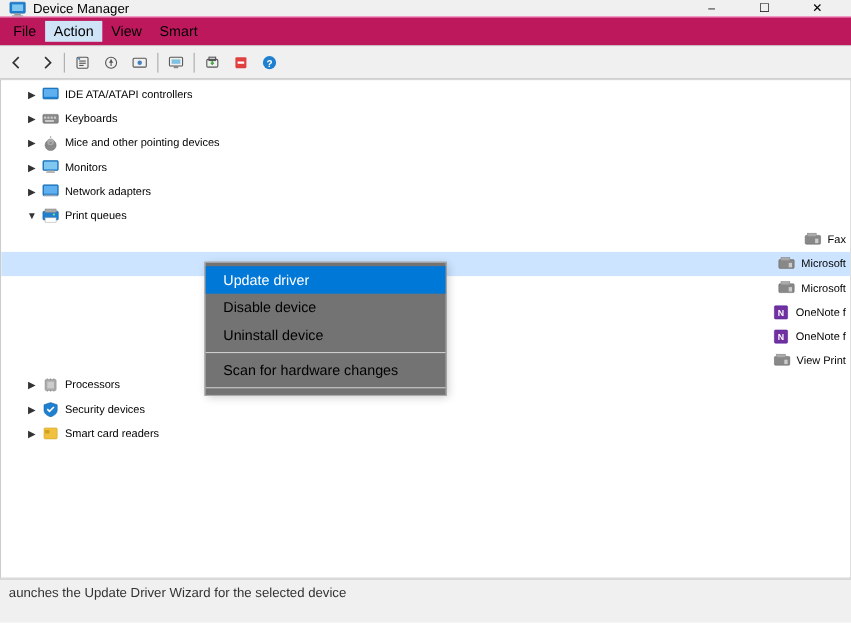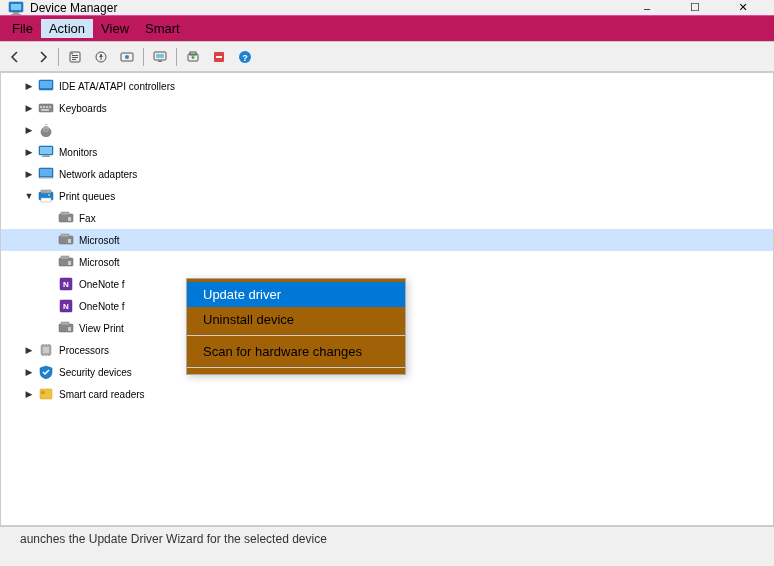--- a/index.html
+++ b/index.html
@@ -140,34 +140,33 @@
       align-items: center;
       justify-content: center;
       margin-right: 4px;
       flex-shrink: 0;
       font-size: 13px;
     }
     .tree-label {
       font-size: 10px;
     }
     .indent-1 { padding-left: 20px; }
-    .indent-2 { padding-left: 40px; }
+    .indent-2 { padding-left: 30px; justify-content: flex-end; }
 
     
     .context-menu {
       position: absolute;
       left: 185px;
       top: 165px;
-      background: #a16207;
+      background: #737373;
       border: 1px solid #aaa;
       box-shadow: 2px 2px 8px rgba(0,0,0,0.2);
       min-width: 220px;
       z-index: 100;
       padding: 3px 0;
-      margin-top: 40px;
     }
     .context-menu-item {
       padding: 5px 16px;
       cursor: pointer;
       font-size: 13px;
       display: flex;
       align-items: center;
     }
     .context-menu-item.highlighted {
       background: #0078d7;
@@ -179,21 +178,21 @@
       margin: 3px 0;
     }
     .context-menu-item.bold {
       font-weight: bold;
     }
 
     
     .status-bar {
       background: #f0f0f0;
       border-top: 1px solid #ccc;
-      padding: 2px 20px;
+      padding: 2px 8px;
       font-size: 12px;
       height: 24px;
       display: flex;
       align-items: center;
       color: #333;
     }
     .tree-view::-webkit-scrollbar { width: 16px; }
     .tree-view::-webkit-scrollbar-track { background: #f0f0f0; }
     .tree-view::-webkit-scrollbar-thumb { background: #c0c0c0; border: 1px solid #aaa; }
   </style>
@@ -320,20 +319,21 @@
     <div class="tree-item indent-1">
       <div class="tree-arrow">▶</div>
       <div class="tree-icon">
         <svg width="16" height="14" viewBox="0 0 16 14">
           <ellipse cx="8" cy="9" rx="5" ry="5" fill="#888" stroke="#666" stroke-width="0.5"></ellipse>
           <ellipse cx="8" cy="6" rx="3" ry="3" fill="#aaa"></ellipse>
           <line x1="8" y1="2" x2="8" y2="1" stroke="#666" stroke-width="1"></line>
           <line x1="7" y1="7" x2="9" y2="7" stroke="#666" stroke-width="0.8"></line>
         </svg>
       </div>
+      <span class="tree-label">Mice and other pointing devices</span>
     </div>
 
     <div class="tree-item indent-1">
       <div class="tree-arrow">▶</div>
       <div class="tree-icon">
         <svg width="16" height="14" viewBox="0 0 16 14">
           <rect x="1" y="1" width="14" height="9" rx="1" fill="#2080d0" stroke="#1060a0" stroke-width="0.5"></rect>
           <rect x="2" y="2" width="12" height="7" fill="#80c8f0"></rect>
           <rect x="5" y="10" width="6" height="1" fill="#aaa"></rect>
           <rect x="4" y="11" width="8" height="1" fill="#999"></rect>
@@ -475,20 +475,23 @@
       </div>
       <span class="tree-label">Smart card readers</span>
     </div>
   </div>
 
   <div class="context-menu">
     <div class="context-menu-item highlighted">
       <span>Update driver</span>
     </div>
     <div class="context-menu-item">
+      <span>Disable device</span>
+    </div>
+    <div class="context-menu-item">
       <span>Uninstall device</span>
     </div>
     <div class="context-menu-separator"></div>
     <div class="context-menu-item">
       <span>Scan for hardware changes</span>
     </div>
     <div class="context-menu-separator"></div>
   </div>
 </div>
 

